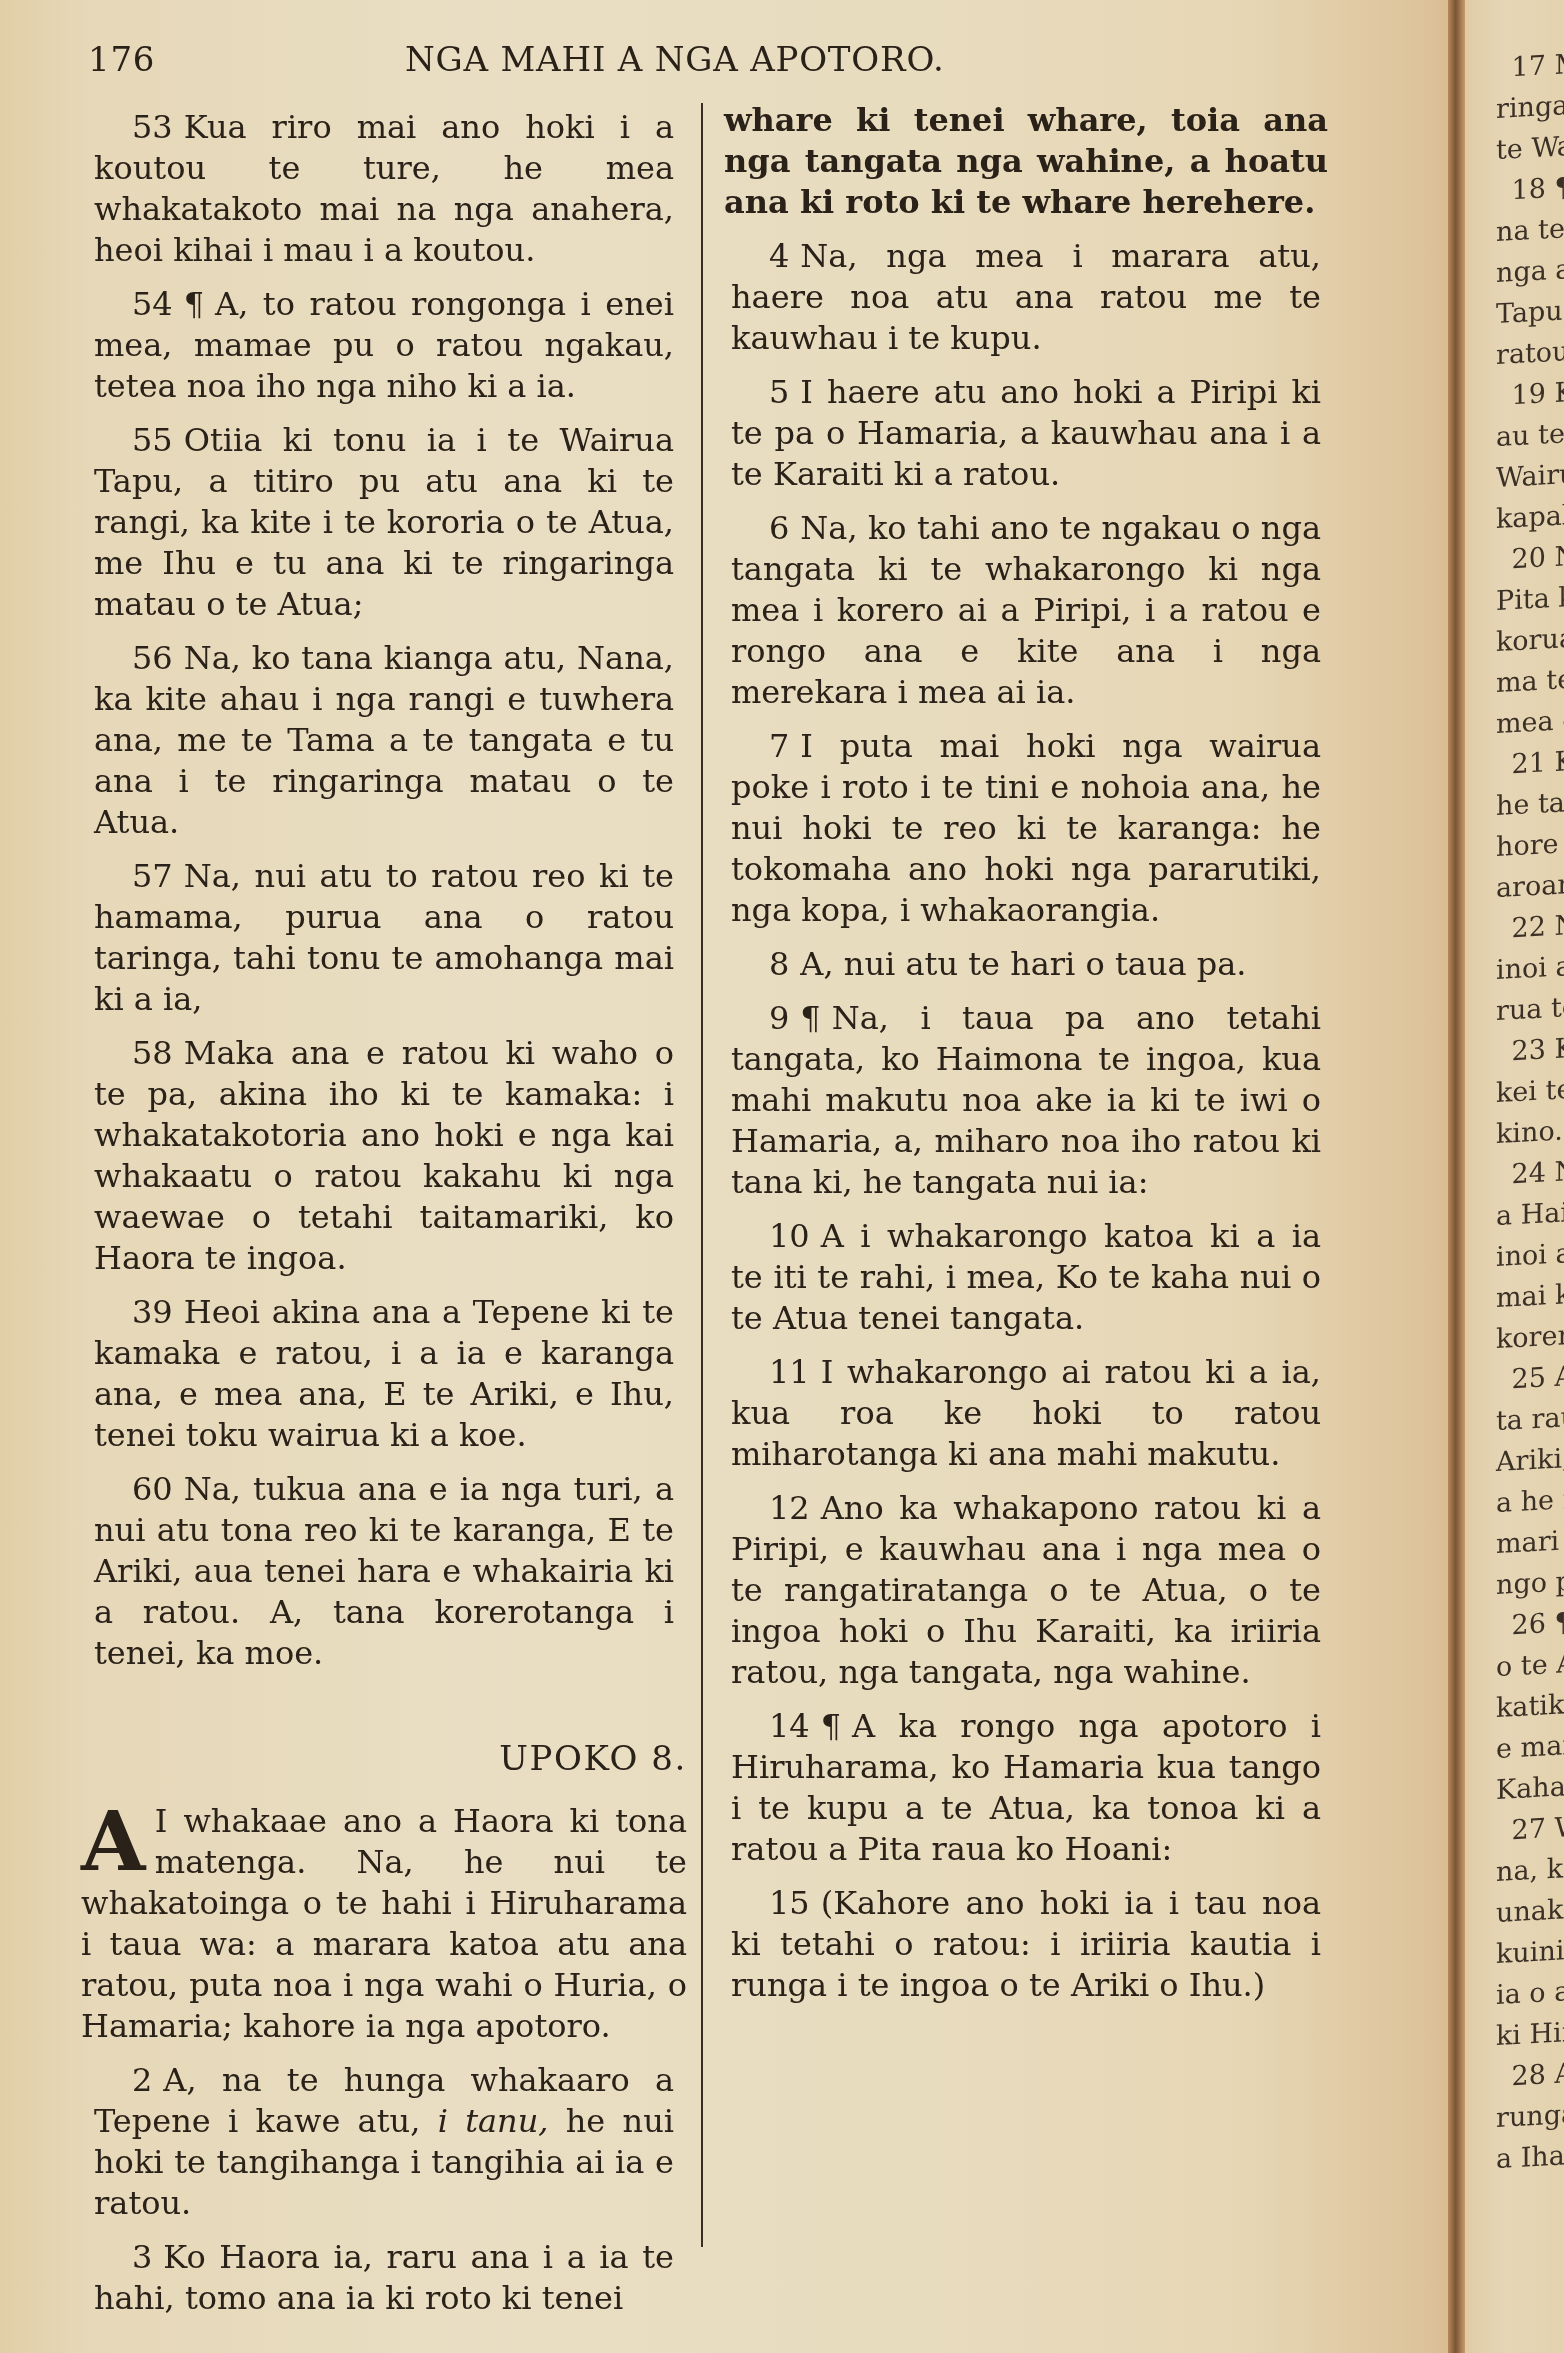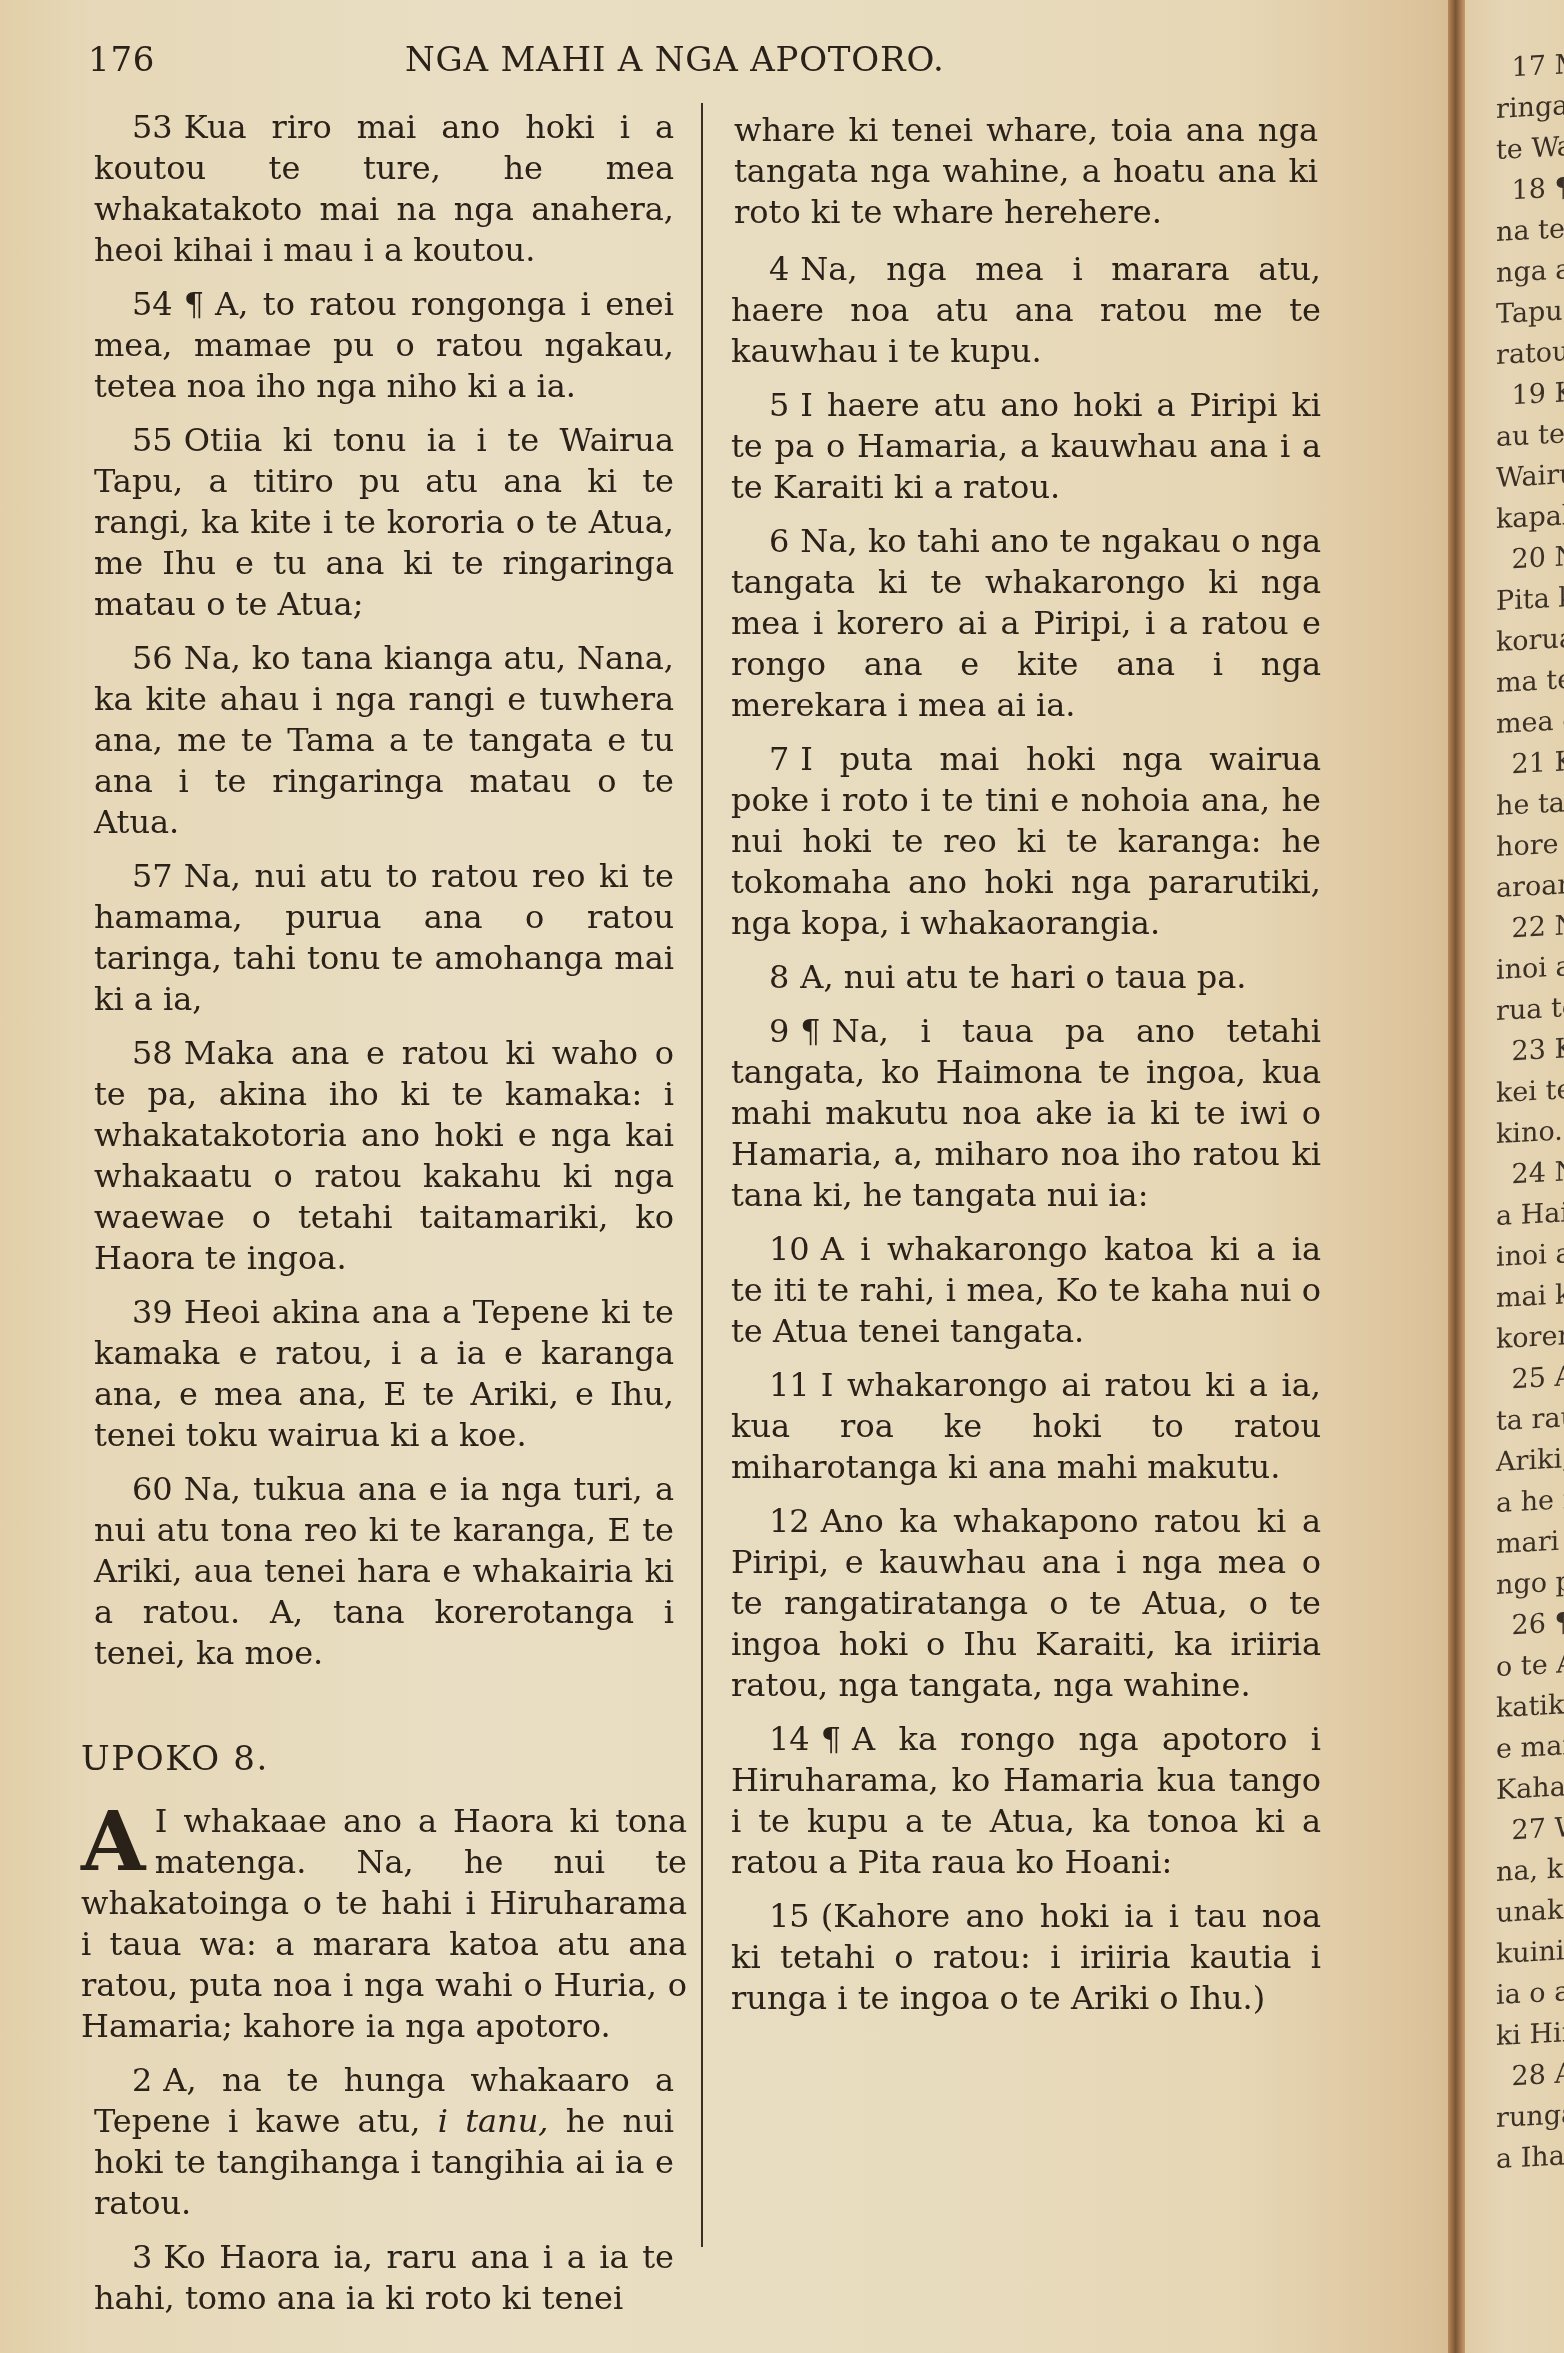--- a/index.html
+++ b/index.html
@@ -33,23 +33,23 @@
     font-size: 32px; line-height: 41px; text-align: justify;
   }
   .col-left { left: 81px; }
   .col-right { left: 718px; width: 616px; }
   .rule {
     position: absolute; left: 701px; top: 103px; width: 1.6px; height: 2144px;
     background: #3a2d22;
   }
   .v { margin: 13px; text-indent: 38px; }
   .v .num { margin-right: 11px; }
-  .cont { margin: 16px; text-indent: 0; }
+  .cont { margin: 6px; text-indent: 0; font-weight: bold; }
   .chapter {
-    text-align: left; font-size: 34px; letter-spacing: 1.6px;
+    text-align: right; font-size: 34px; letter-spacing: 1.6px;
     margin: 64px 0 22px 0; text-indent: 0;
   }
   .dropcap-para { margin: 0; text-indent: 0; position: relative; }
   .dropcap {
     float: left; font-size: 83px; line-height: 70px; margin: 4.7px 9.4px 0 0;
     font-weight: bold;
   }
   .it { font-style: italic; }
   .np-col {
     position: absolute; left: 31px; top: 47px; width: 235px;

